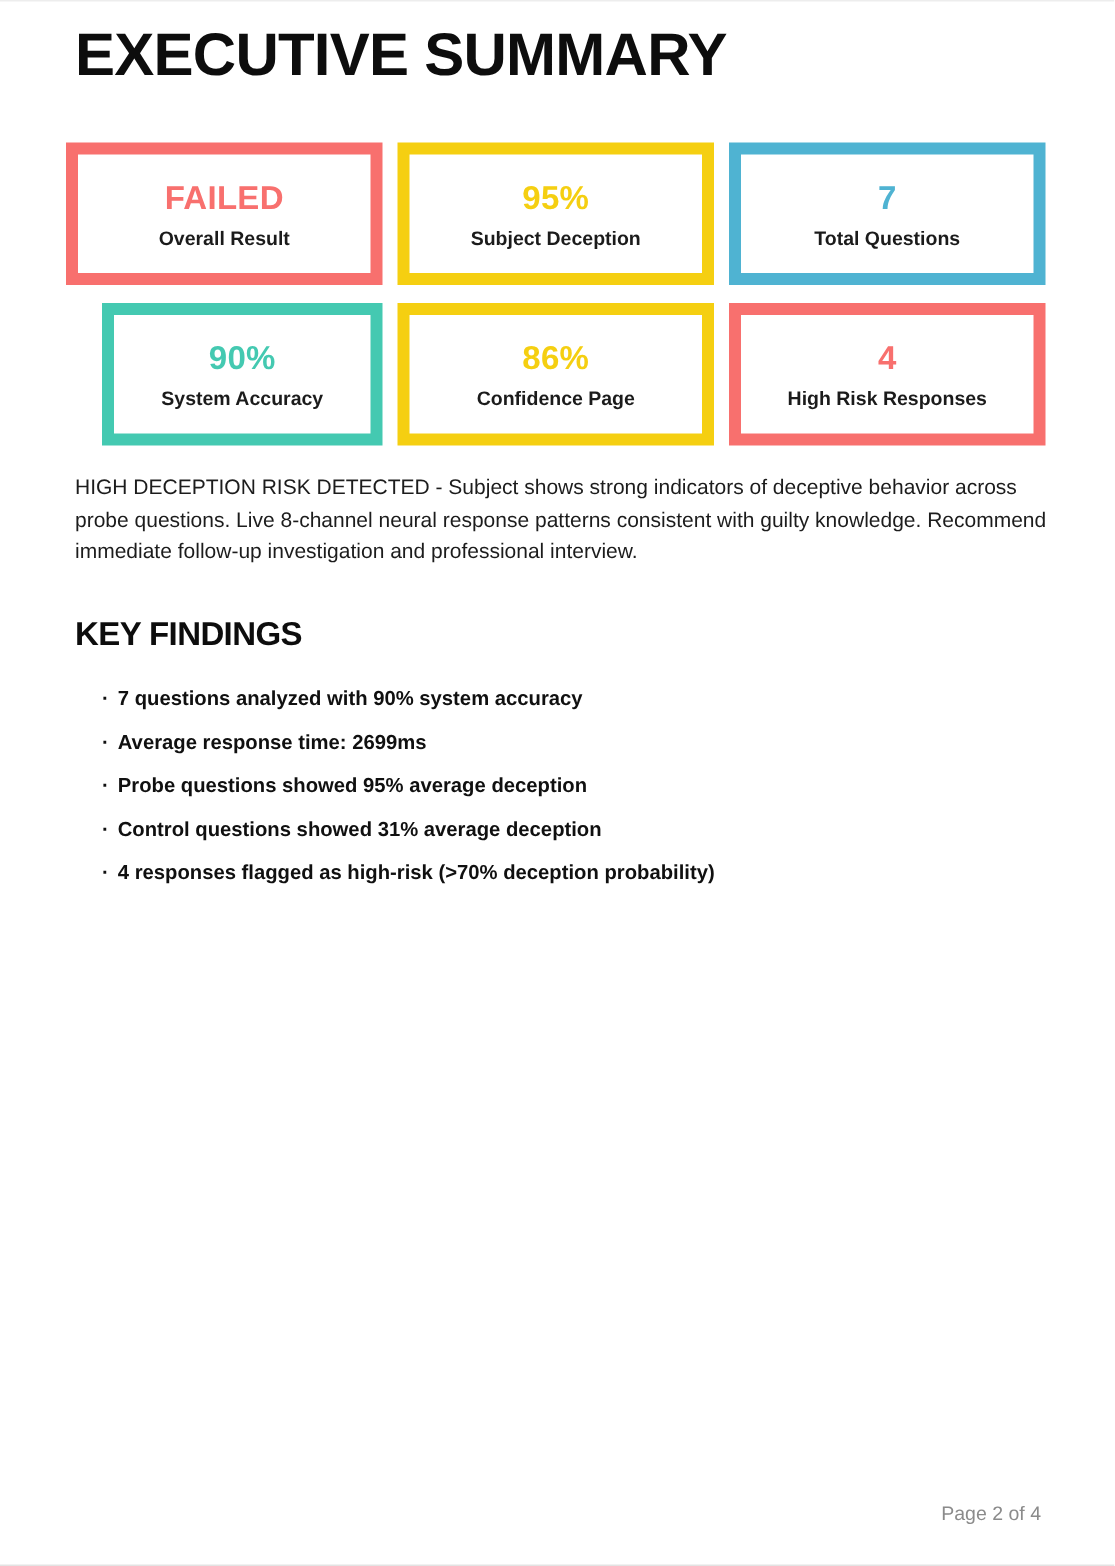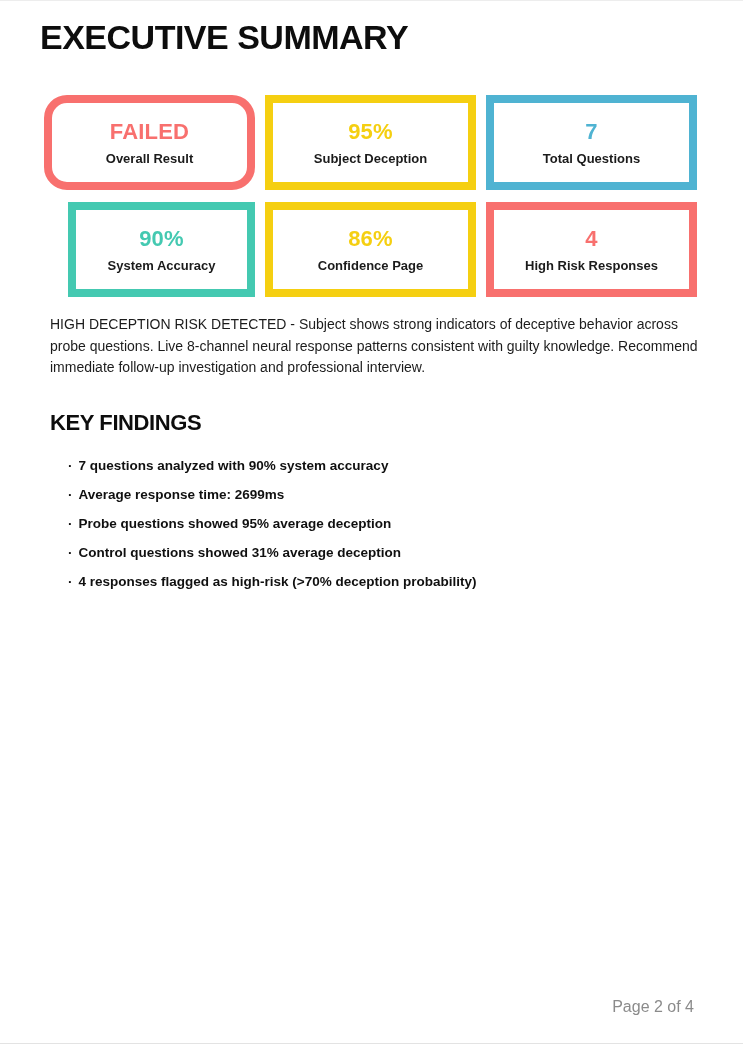--- a/index.html
+++ b/index.html
@@ -11,22 +11,22 @@
     background: #ffffff;
     font-family: "Liberation Sans", sans-serif;
     color: #1a1a1a;
     box-sizing: border-box;
     border-top: 1px solid #ededed;
     border-bottom: 1px solid #e3e3e3;
     overflow: hidden;
   }
   .title {
     margin: 0;
-    padding: 19px 0 0 40px;
-    font-size: 34px;
+    padding: 19px 0 0 50px;
+    font-size: 40px;
     line-height: 34px;
     font-weight: bold;
     letter-spacing: -0.5px;
     color: #0d0d0d;
   }
   .stats {
     margin: 41px 46px 0 44px;
     display: grid;
     grid-template-columns: repeat(3, 1fr);
     column-gap: 10px;
@@ -89,34 +89,34 @@
   }
   .bullet {
     display: inline-block;
     margin-right: 6px;
     font-weight: bold;
   }
   .footer-page-number {
     position: absolute;
     right: 49px;
     bottom: 27px;
-    font-size: 16px;
+    font-size: 13px;
     color: #8b8b8b;
   }
 </style>
 </head>
 <body>
 
 <div class="page">
 
   <h1 class="title">EXECUTIVE SUMMARY</h1>
 
   <div class="stats">
 
-    <div class="card" style="border-color: rgb(248, 112, 110); border-radius: 23px;">
+    <div class="card" style="border-color: rgb(248, 112, 110);">
       <div class="stat-value" style="color: rgb(248, 112, 110);">FAILED</div>
       <div class="stat-label">Overall Result</div>
     </div>
 
     <div class="card" style="border-color: rgb(245, 207, 17);">
       <div class="stat-value" style="color: rgb(245, 207, 17);">95%</div>
       <div class="stat-label">Subject Deception</div>
     </div>
 
     <div class="card" style="border-color: rgb(79, 179, 210);">

